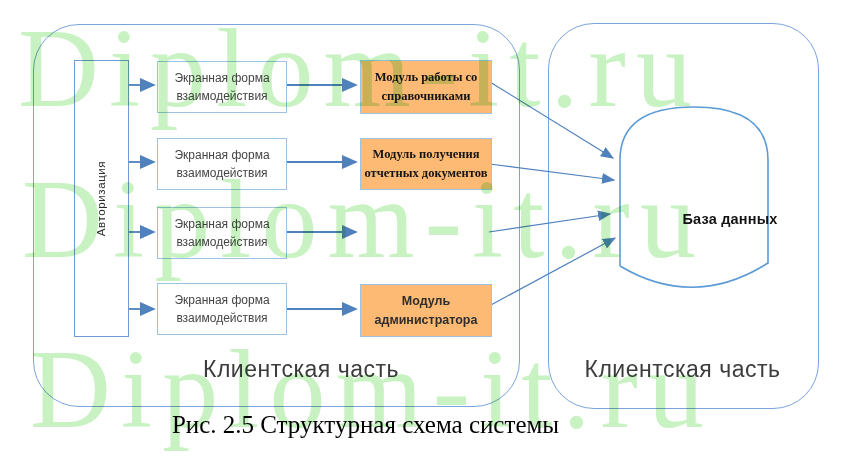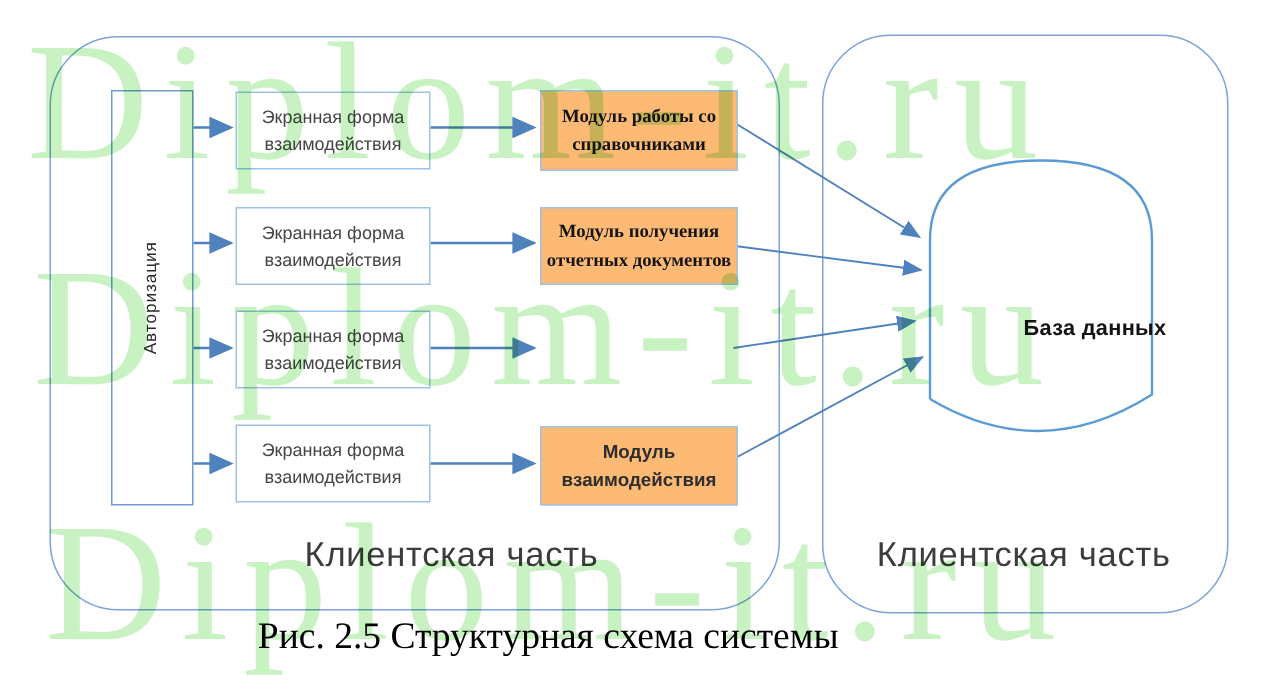--- a/index.html
+++ b/index.html
@@ -105,21 +105,21 @@
     <div id="auth-label">Авторизация</div>
   </div>
 
   <div class="form-box" style="top:61px;">Экранная форма взаимодействия</div>
   <div class="form-box" style="top:138px;">Экранная форма взаимодействия</div>
   <div class="form-box" style="top:207px;">Экранная форма взаимодействия</div>
   <div class="form-box" style="top:283px;">Экранная форма взаимодействия</div>
 
   <div class="module-box module-serif" style="top:60px;height:52px;">Модуль работы со справочниками</div>
   <div class="module-box module-serif" style="top:138px;height:50px;">Модуль получения отчетных документов</div>
-  <div class="module-box module-sans" style="top:284px;height:51px;">Модуль взаимодействия</div>
+  <div class="module-box module-sans" style="top:284px;height:51px;">Модуль администратора</div>
 
   <div id="db-label">База данных</div>
 
   <div id="client-part-label" class="part-label">Клиентская часть</div>
   <div id="server-part-label" class="part-label">Клиентская часть</div>
 
   <div id="caption">Рис. 2.5 Структурная схема системы</div>
 
   <div id="wm-row-1" class="watermark-row">Diplom-it.ru</div>
   <div id="wm-row-2" class="watermark-row">Diplom-it.ru</div>

